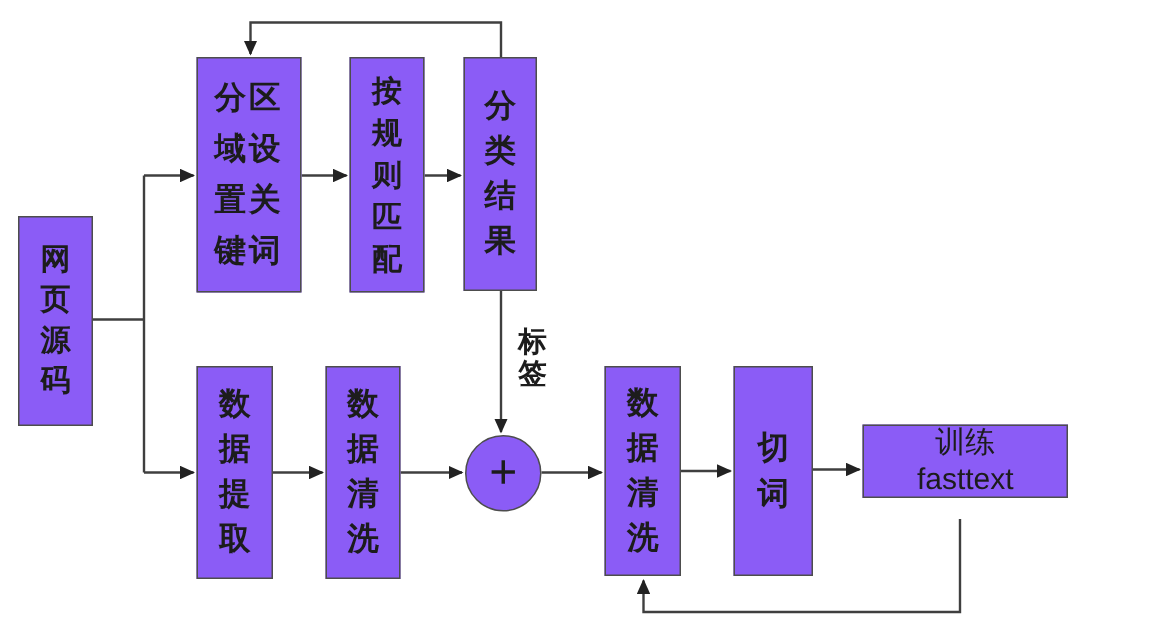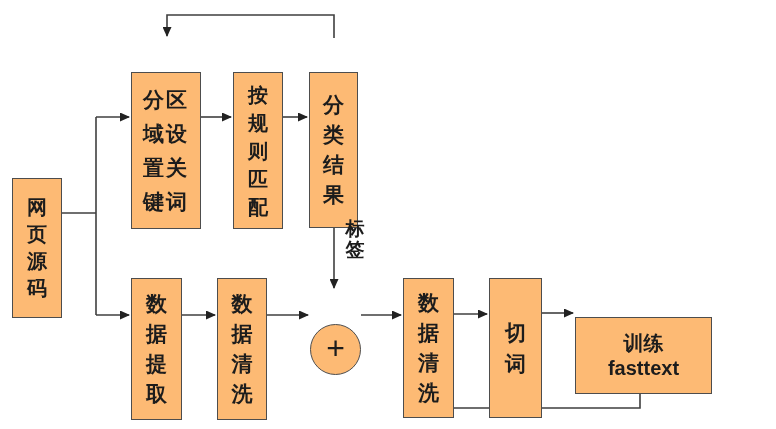--- a/index.html
+++ b/index.html
@@ -19,39 +19,38 @@
     position: absolute;
     left: 0;
     top: 0;
     width: 776px;
     height: 429px;
   }
   .node {
     position: absolute;
     box-sizing: border-box;
     border: 1.6px solid #4d4d4d;
-    background: #fdba74;
+    background: #8b5cf6;
     display: flex;
     align-items: center;
     justify-content: center;
     text-align: center;
     color: #1c1c1c;
     font-weight: 600;
     white-space: pre-line;
-    margin-top: 34px;
   }
   .node-source        { left: 12px;  top: 144px; width: 50px;  height: 140px; font-size: 20px; line-height: 27px; }
   .node-keywords      { left: 131px; top: 38px;  width: 70px;  height: 157px; font-size: 21px; line-height: 34px; letter-spacing: 2px; }
   .node-rule-match    { left: 233px; top: 38px;  width: 50px;  height: 157px; font-size: 20px; line-height: 28px; }
   .node-classify      { left: 309px; top: 38px;  width: 49px;  height: 156px; font-size: 21px; line-height: 30px; }
   .node-extract       { left: 131px; top: 244px; width: 51px;  height: 142px; font-size: 21px; line-height: 30px; }
   .node-clean1        { left: 217px; top: 244px; width: 50px;  height: 142px; font-size: 21px; line-height: 30px; }
   .node-clean2        { left: 403px; top: 244px; width: 51px;  height: 140px; font-size: 21px; line-height: 30px; }
   .node-cutword       { left: 489px; top: 244px; width: 53px;  height: 140px; font-size: 21px; line-height: 31px; }
-  .node-train         { left: 575px; top: 283px; width: 137px; height: 77px;  font-size: 20px; line-height: 25px; font-weight: 700; }
+  .node-train         { left: 575px; top: 283px; width: 137px; height: 49px;  font-size: 20px; line-height: 25px; font-weight: 400; }
   .node-merge {
     left: 310px; top: 290px; width: 51px; height: 51px;
     border-radius: 50%;
     font-size: 32px;
     font-weight: 500;
     line-height: 1;
     padding-bottom: 3px;
   }
   .edge-label {
     position: absolute;

